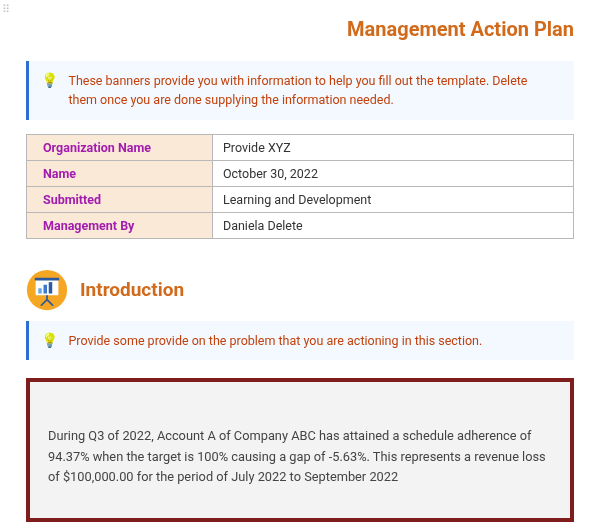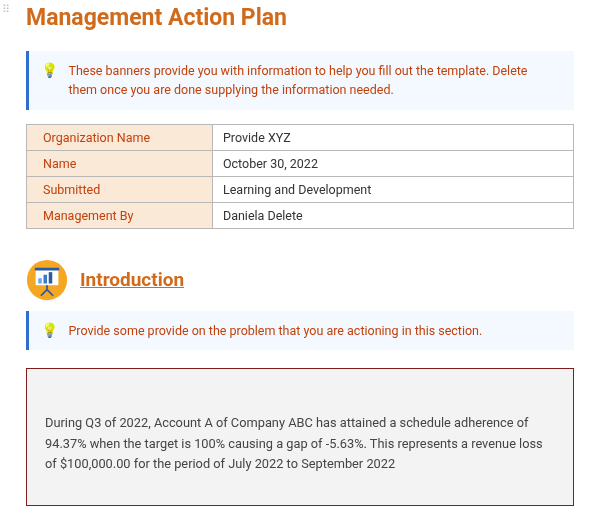--- a/index.html
+++ b/index.html
@@ -20,24 +20,24 @@
     font-size: 11px;
     line-height: 7px;
     letter-spacing: 1px;
     cursor: grab;
   }
   .page {
     padding: 0 26px 20px 26px;
   }
   .title {
     color: #d16a1a;
-    font-size: 23px;
+    font-size: 20px;
     font-weight: 700;
-    text-align: left;
-    padding: 4px 0 12px 0;
+    text-align: right;
+    padding: 17px 0 12px 0;
   }
   .banner {
     border-left: 3px solid #2c6fd1;
     background: #f4f9ff;
     padding: 10px 16px 10px 12px;
     margin: 8px 0 14px 0;
     display: flex;
     gap: 10px;
     align-items: flex-start;
   }
@@ -48,42 +48,41 @@
     border-collapse: collapse;
     margin-bottom: 30px;
   }
   .info-table td {
     border: 1px solid #b8b8b8;
     padding: 5px 10px;
     font-size: 12.5px;
   }
   .info-table td.label {
     background: #fbe9d8;
-    font-weight: 400;
+    font-weight: 700;
     width: 34%;
-    color: #c2410c;
+    color: #a21caf;
     padding-left: 16px;
   }
   .section-head {
     display: flex;
     align-items: center;
     gap: 12px;
     margin: 22px 0 10px 0;
   }
   .section-head .icon-wrap {
     width: 42px; height: 42px;
   }
   .section-head h2 {
     color: #d16a1a;
     font-size: 19px;
     font-weight: 700;
-    text-decoration: underline;
   }
   .context-box {
-    border: 1px solid #7f1d1d;
+    border: 4px solid #7f1d1d;
     background: #f3f3f3;
     padding: 44px 18px 30px 18px;
     font-size: 12.8px;
     line-height: 1.6;
     color: #444;
     margin-top: 18px;
   }
 </style>
 </head>
 <body>

